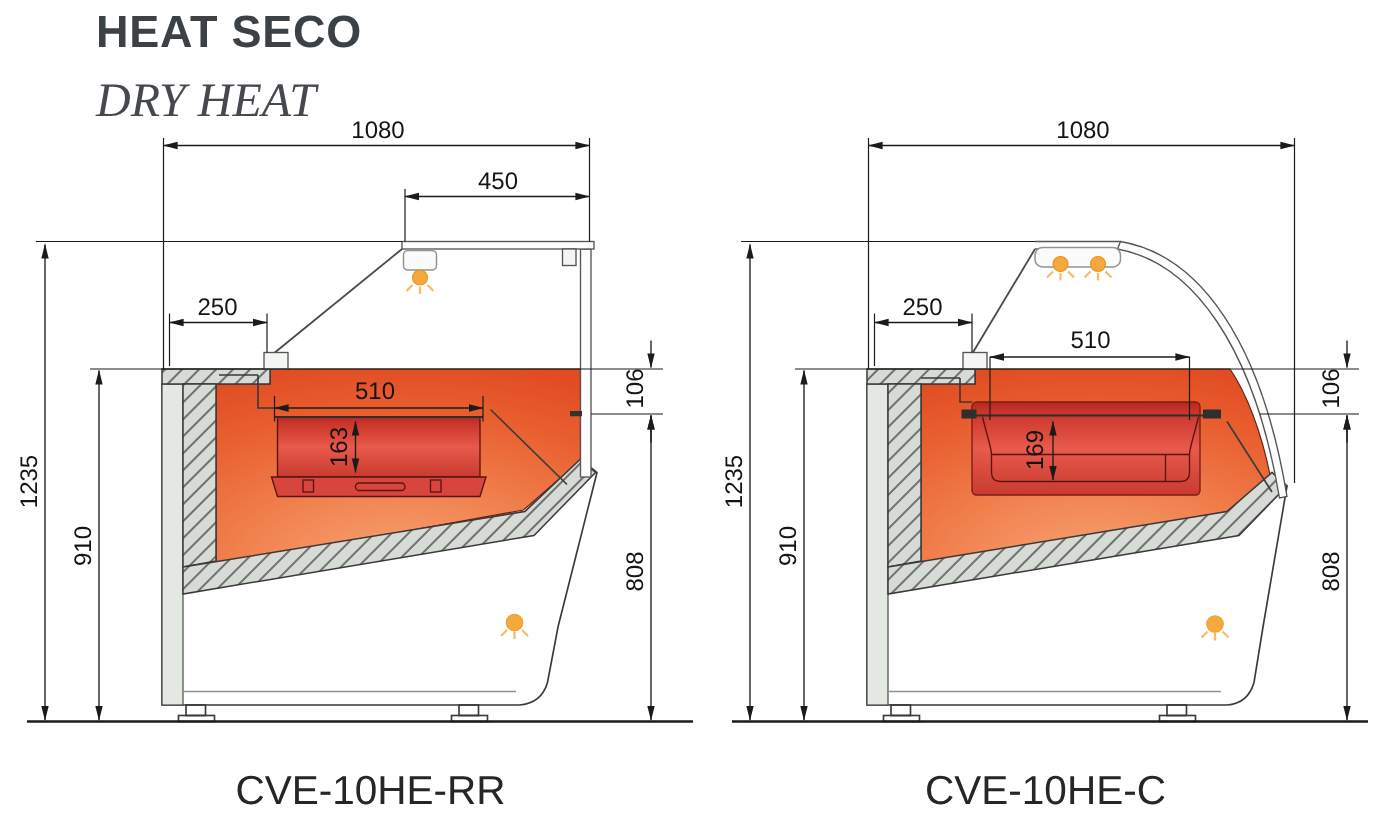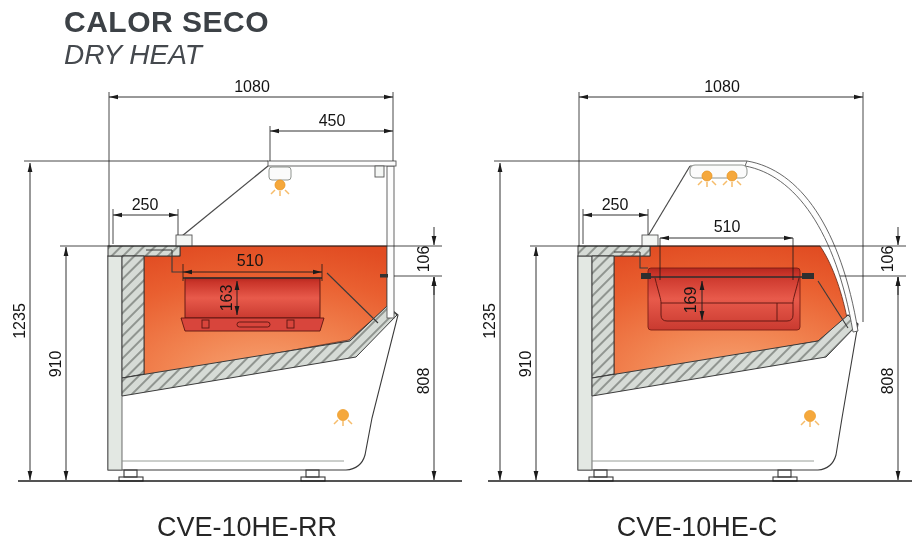--- a/index.html
+++ b/index.html
@@ -1,35 +1,35 @@
 <!DOCTYPE html>
 <html><head>
 <meta charset="utf-8">
 <style>
   html,body{margin:0;padding:0;background:#fff;}
   .page{position:relative;width:918px;height:544px;background:#fff;overflow:hidden;
         font-family:"Liberation Sans",sans-serif;}
   .hdr{position:absolute;left:64px;top:6px;line-height:1.05;}
   .hdr h1{margin:0;font-size:30px;font-weight:bold;color:#3c4146;letter-spacing:.5px;
           font-family:"Liberation Sans",sans-serif;}
-  .hdr .sub{font-size:28px;font-style:italic;font-weight:400;color:#45494e;margin-top:2px;}
+  .hdr .sub{font-size:32px;font-style:italic;font-weight:400;color:#45494e;margin-top:12px;font-family:Liberation Serif, serif;}
   svg{position:absolute;left:0;top:0;}
   svg text{font-family:"Liberation Sans",sans-serif;font-size:16px;fill:#141414;}
   text.model{font-size:27px;fill:#262626;}
   .oline{stroke:#3a3a3a;stroke-width:1.1;fill:none;}
   .dim{stroke:#1b1b1b;stroke-width:.9;fill:none;}
   .ext{stroke:#1b1b1b;stroke-width:.8;fill:none;}
   .thin{stroke:#5a1510;stroke-width:.9;fill:none;}
 </style>
 </head>
 <body>
 
 <div class="page">
   <div class="hdr">
-    <h1>CALOR SECO</h1>
+    <h1>HEAT SECO</h1>
     <div class="sub">DRY HEAT</div>
   </div>
 
   <svg width="918" height="544" viewBox="0 0 918 544">
     <defs>
       <marker id="arw" viewBox="0 0 10 6" refX="9.5" refY="3" markerWidth="11" markerHeight="7" orient="auto-start-reverse">
         <path d="M0,0.5 L10,3 L0,5.5 Z" fill="#1b1b1b"></path>
       </marker>
       <pattern id="hatch" patternUnits="userSpaceOnUse" width="8" height="8" patternTransform="rotate(-45)">
         <rect width="8" height="8" fill="#d6dbd6"></rect>

